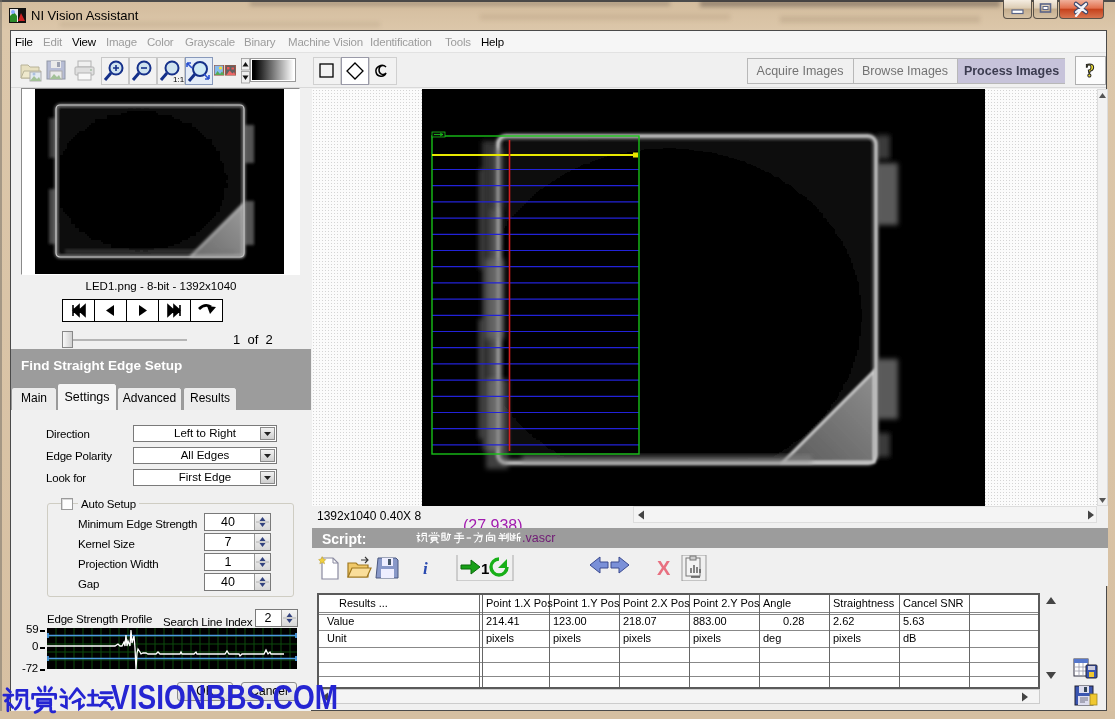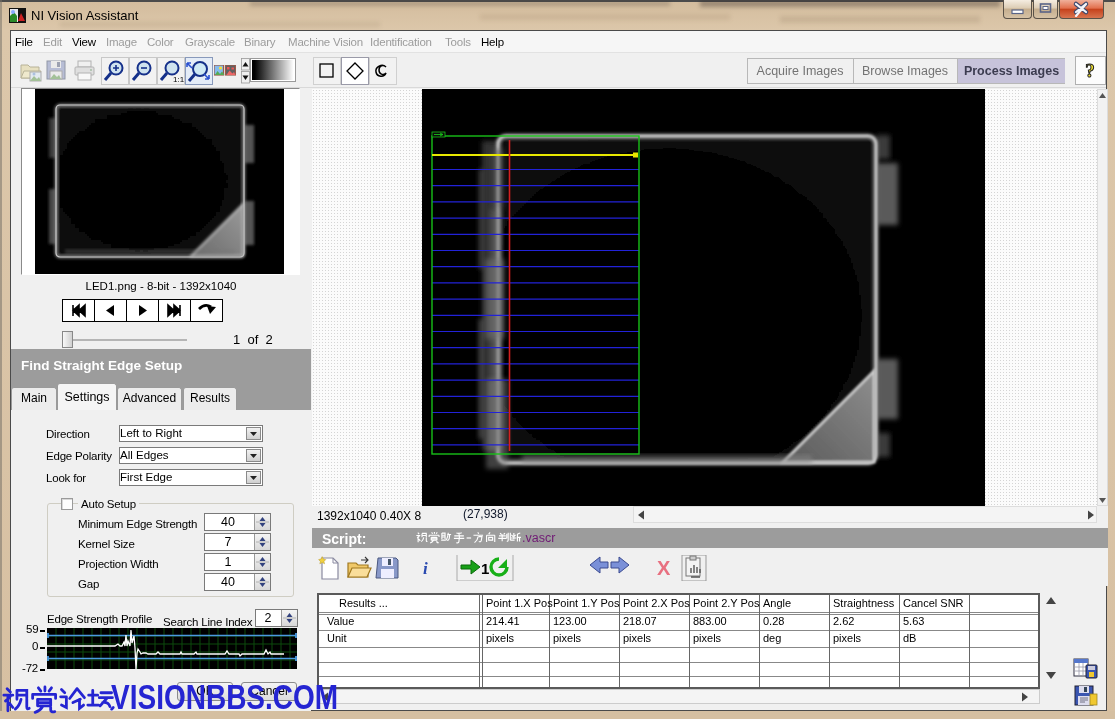--- a/index.html
+++ b/index.html
@@ -25,21 +25,21 @@
 .vcr{position:absolute;top:211px;width:33px;height:23px;background:#fff;border:1px solid #000}
 #slider{position:absolute;left:51px;top:246px;width:125px;height:12px}
 #oftxt{position:absolute;left:222px;top:244px;font-size:13px;color:#000}
 
 #setuphdr{position:absolute;left:0;top:261px;width:300px;height:61px;background:#9c9c9c}
 #setuptitle{position:absolute;left:10px;top:9px;font-size:13.5px;font-weight:bold;color:#fff}
 .tab{position:absolute;top:38px;height:23px;background:#ececec;border:1px solid #9a9a9a;border-bottom:none;border-radius:3px 3px 0 0;font-size:12px;color:#000;text-align:center;line-height:21px}
 .tab.on{background:#f5f5f5;top:34px;height:27px;font-size:12.5px}
 #setupbody{position:absolute;left:0;top:322px;width:300px;height:302px;background:#f0f0f0}
 .flabel{position:absolute;font-size:11.5px;letter-spacing:-0.2px;color:#000}
-.combo{position:absolute;left:108px;width:144px;height:17px;background:#fff;border:1px solid #7a7a7a;font-size:11.5px;text-align:left;line-height:15px}
+.combo{position:absolute;left:122px;width:144px;height:17px;background:#fff;border:1px solid #7a7a7a;font-size:11.5px;text-align:center;line-height:15px}
 .cbtn{position:absolute;right:1px;top:1px;width:15px;height:13px;background:linear-gradient(180deg,#f2f2f2,#cfcfcf);border:1px solid #8a8a8a}
 .spinbox{position:absolute;width:67px;height:18px;background:#fff;border:1px solid #7a7a7a;font-size:12.5px}
 .spinval{position:absolute;left:0;top:1px;width:46px;text-align:center}
 .spinner{position:absolute;right:0px;top:0px;width:16px;height:16px;background:linear-gradient(180deg,#f4f4f4,#d8d8d8);border-left:1px solid #9a9a9a}
 #groupbox{position:absolute;left:36px;top:93px;width:247px;height:94px;border:1px solid #cfcdc3;border-radius:3px}
 #okbtn{position:absolute;left:166px;top:272px;width:56px;height:19px;background:linear-gradient(180deg,#f4f4f4,#dcdcdc);border:1px solid #8a8a8a;border-radius:3px;font-size:12px;text-align:center;line-height:17px;color:#000}
 #cancelbtn{position:absolute;left:230px;top:272px;width:56px;height:19px;background:linear-gradient(180deg,#f4f4f4,#dcdcdc);border:1px solid #8a8a8a;border-radius:3px;font-size:12px;text-align:center;line-height:17px;color:#000}
 
 #viewport{position:absolute;left:301px;top:58px;width:785px;height:417px;background:#fbfbfb;background-image:radial-gradient(circle,#d4d4d4 0.7px,rgba(0,0,0,0) 0.9px);background-size:3px 3px}
 #mainimg{position:absolute;left:110px;top:0;width:563px;height:417px;background:#000}
@@ -368,21 +368,21 @@
   <div id="vsb">
    <svg class="abs" style="left:0;top:1px" width="9" height="9">
           <path d="M4.5,2 l3.5,5 h-7 z" fill="#555"></path>
         </svg>
    <svg class="abs" style="left:0;top:405px" width="9" height="9">
           <path d="M4.5,8 l-3.5,-5 h7 z" fill="#555"></path>
         </svg>
   </div>
   <div id="statusrow">
         <div id="statustxt">1392x1040 0.40X 8</div>
-        <div class="abs" style="left:151px;top:1px;font-size:12px;color:#0f172a">(27,938)</div>
+        <div class="abs" style="left:151px;top:11px;font-size:16px;color:#a21caf">(27,938)</div>
         <div id="hsb">
           <svg class="abs" style="left:2px;top:3px" width="10" height="10">
             <path d="M2,5 l6,-4.5 v9 z" fill="#444"></path>
           </svg>
           <svg class="abs" style="left:452px;top:3px" width="10" height="10">
             <path d="M8,5 l-6,-4.5 v9 z" fill="#444"></path>
           </svg>
         </div>
       </div>
   <div id="scripthdr">
@@ -477,21 +477,21 @@
    <div class="rcell" style="left:304px;top:2px">Point 2.X Pos</div>
    <div class="rcell" style="left:374px;top:2px">Point 2.Y Pos</div>
    <div class="rcell" style="left:444px;top:2px">Angle</div>
    <div class="rcell" style="left:514px;top:2px">Straightness</div>
    <div class="rcell" style="left:584px;top:2px">Cancel SNR</div>
    <div class="rcell" style="left:8px;top:20px">Value</div>
    <div class="rcell" style="left:167px;top:20px">214.41</div>
    <div class="rcell" style="left:234px;top:20px">123.00</div>
    <div class="rcell" style="left:304px;top:20px">218.07</div>
    <div class="rcell" style="left:374px;top:20px">883.00</div>
-   <div class="rcell" style="left:444px;top:20px">0.28</div>
+   <div class="rcell" style="left:464px;top:20px">0.28</div>
    <div class="rcell" style="left:514px;top:20px">2.62</div>
    <div class="rcell" style="left:584px;top:20px">5.63</div>
    <div class="rcell" style="left:8px;top:37px">Unit</div>
    <div class="rcell" style="left:167px;top:37px">pixels</div>
    <div class="rcell" style="left:234px;top:37px">pixels</div>
    <div class="rcell" style="left:304px;top:37px">pixels</div>
    <div class="rcell" style="left:374px;top:37px">pixels</div>
    <div class="rcell" style="left:444px;top:37px">deg</div>
    <div class="rcell" style="left:514px;top:37px">pixels</div>
    <div class="rcell" style="left:584px;top:37px">dB</div>

